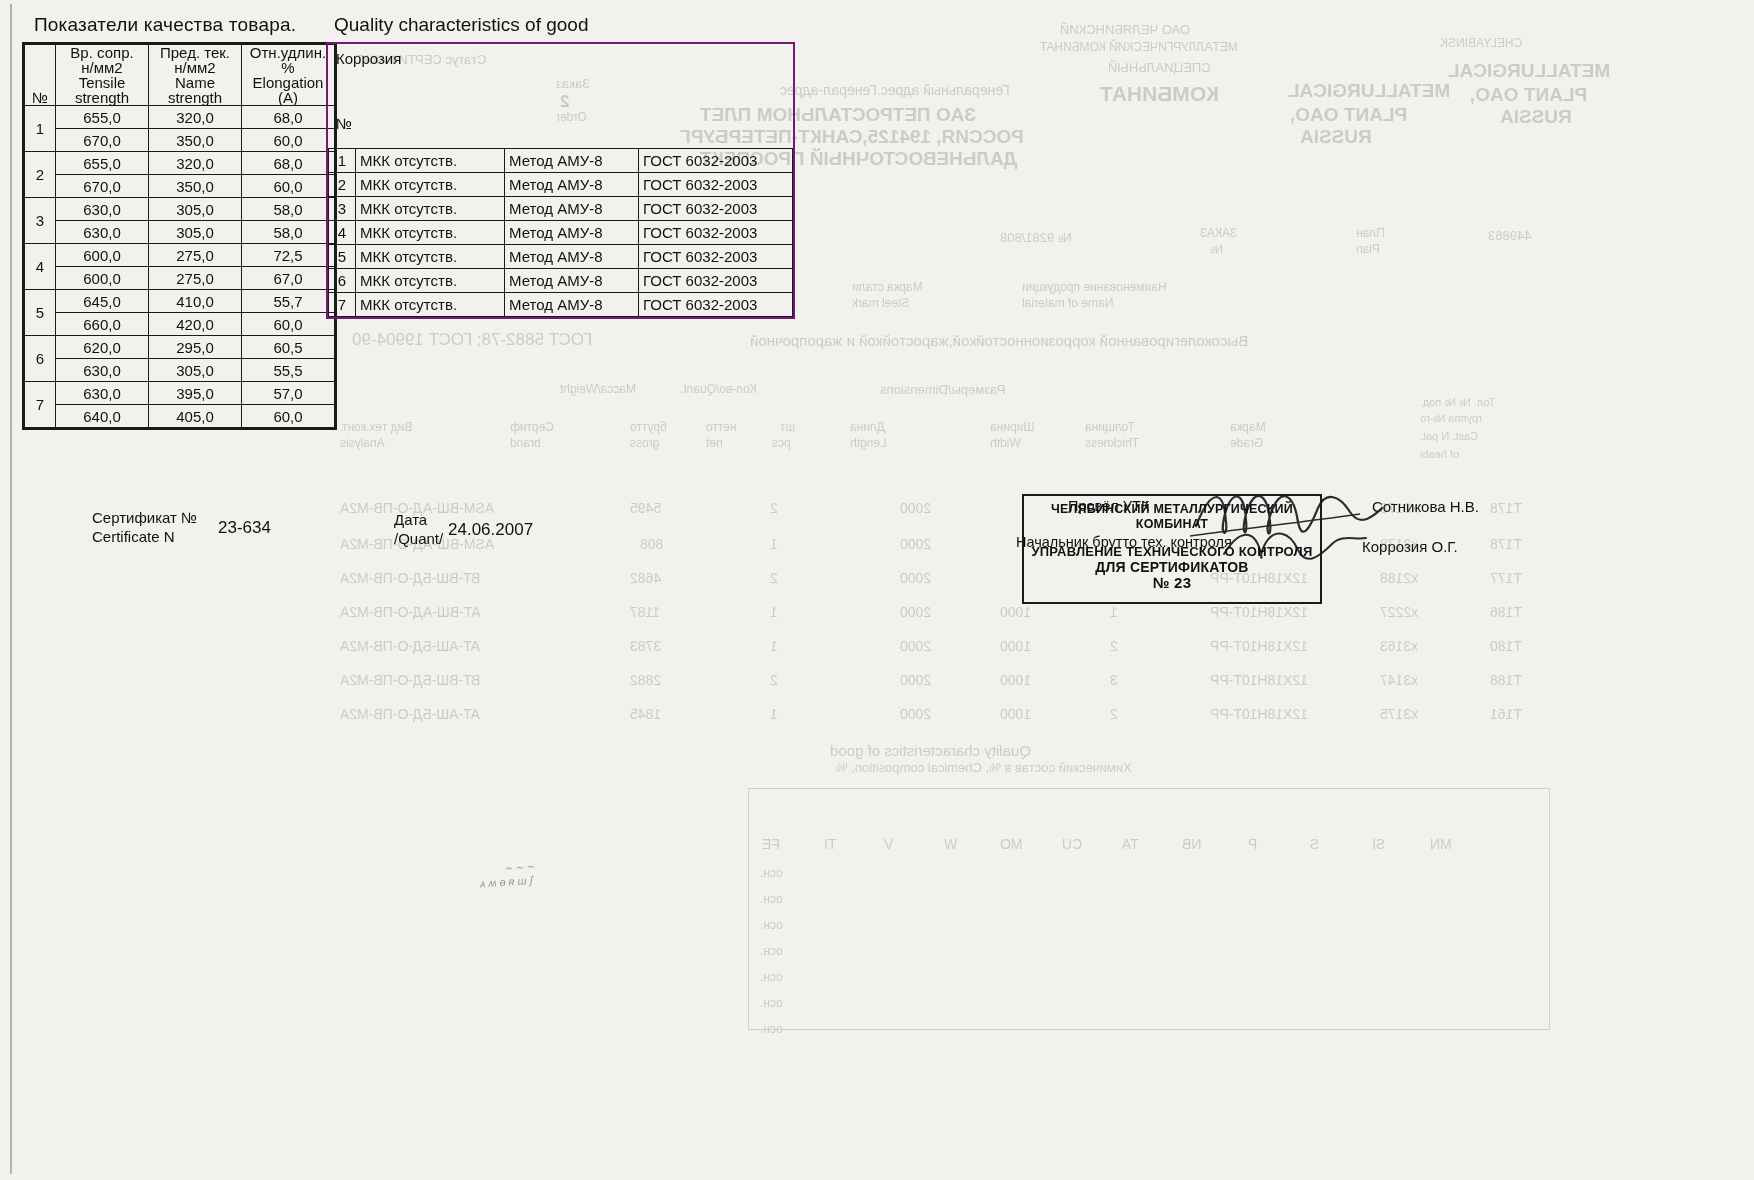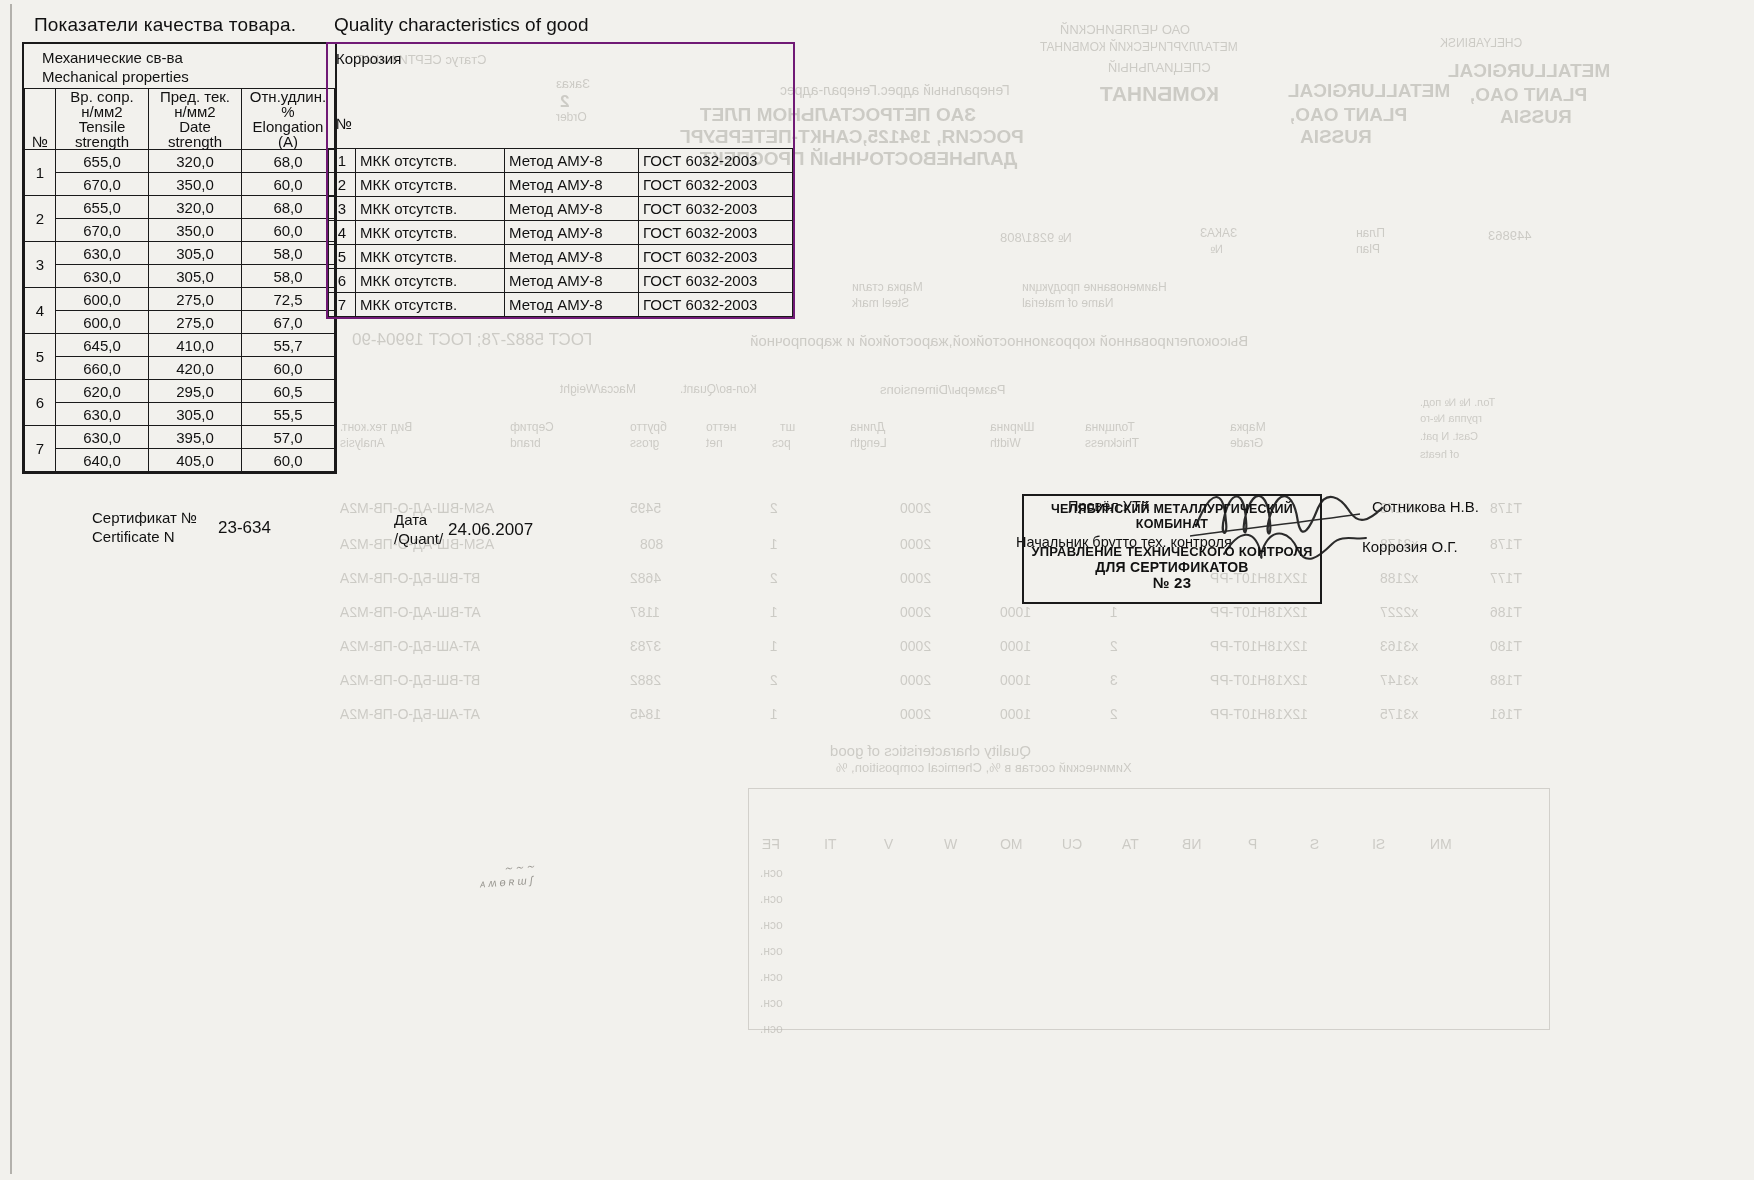--- a/index.html
+++ b/index.html
@@ -364,38 +364,34 @@
 
   <div class="pencil">
     <div style="margin-left:24px;">～～～</div>
     <div>ᴀ ʍ ɵ ʀ ɯ ʃ</div>
   </div>
 
   <div class="title-ru">Показатели качества товара.</div>
   <div class="title-en">Quality characteristics of good</div>
 
   <div class="mech-wrap">
-    <div class="mech-head">
-      <div>Механические  св-ва</div>
-      <div>Mechanical properties</div>
-    </div>
     <table class="grid">
       <thead>
         <tr>
           <td class="mech-col-no hdr-cell" style="vertical-align:bottom;">№</td>
           <td class="mech-col-v hdr-cell">
             <div>Вр. сопр.</div>
             <div>н/мм2</div>
             <div>Tensile</div>
             <div>strength</div>
           </td>
           <td class="mech-col-v hdr-cell">
             <div>Пред. тек.</div>
             <div>н/мм2</div>
-            <div>Date</div>
+            <div>Name</div>
             <div>strength</div>
           </td>
           <td class="mech-col-v hdr-cell">
             <div>Отн.удлин.</div>
             <div>%</div>
             <div>Elongation</div>
             <div>(A)</div>
           </td>
         </tr>
       </thead>

